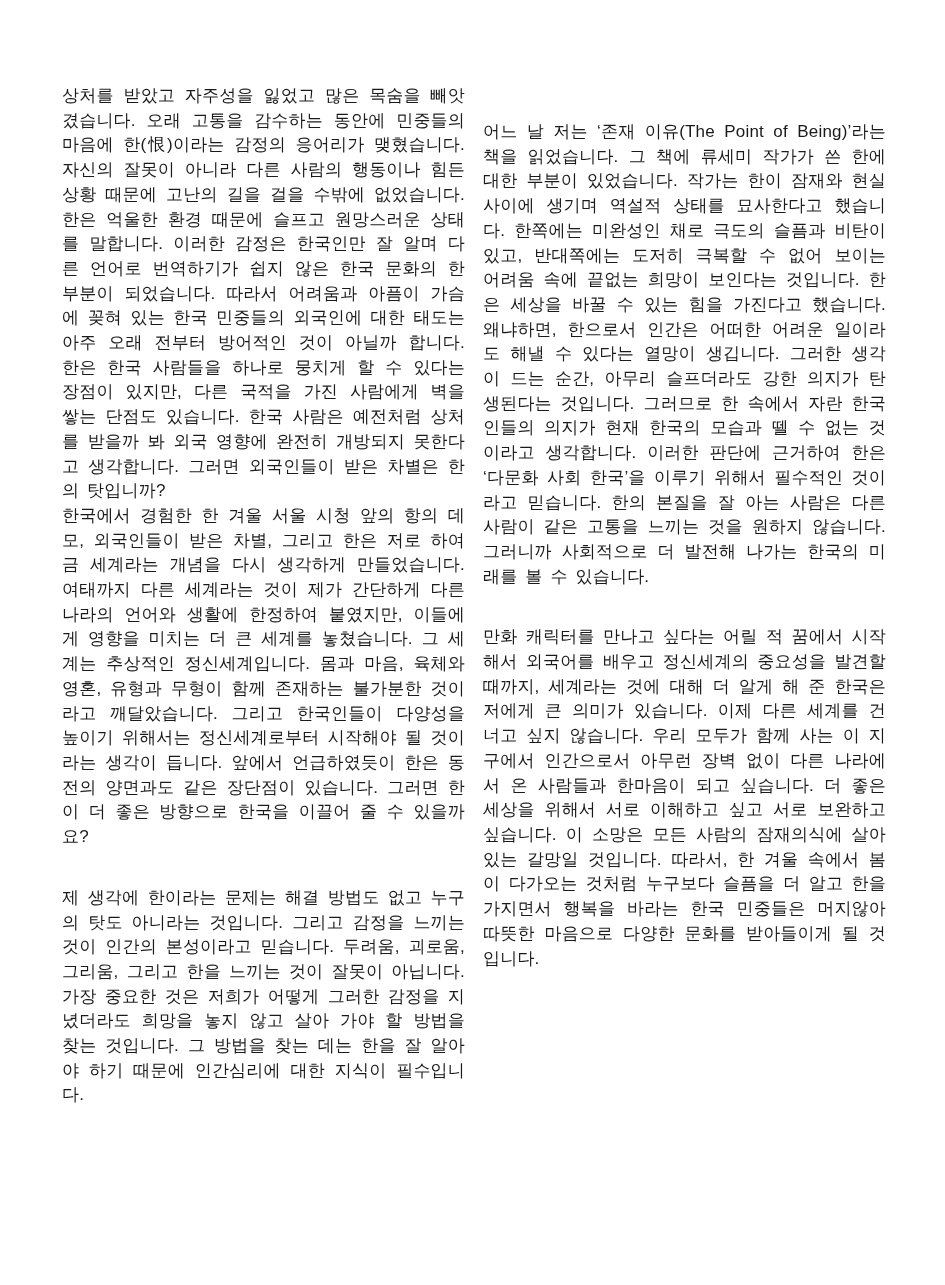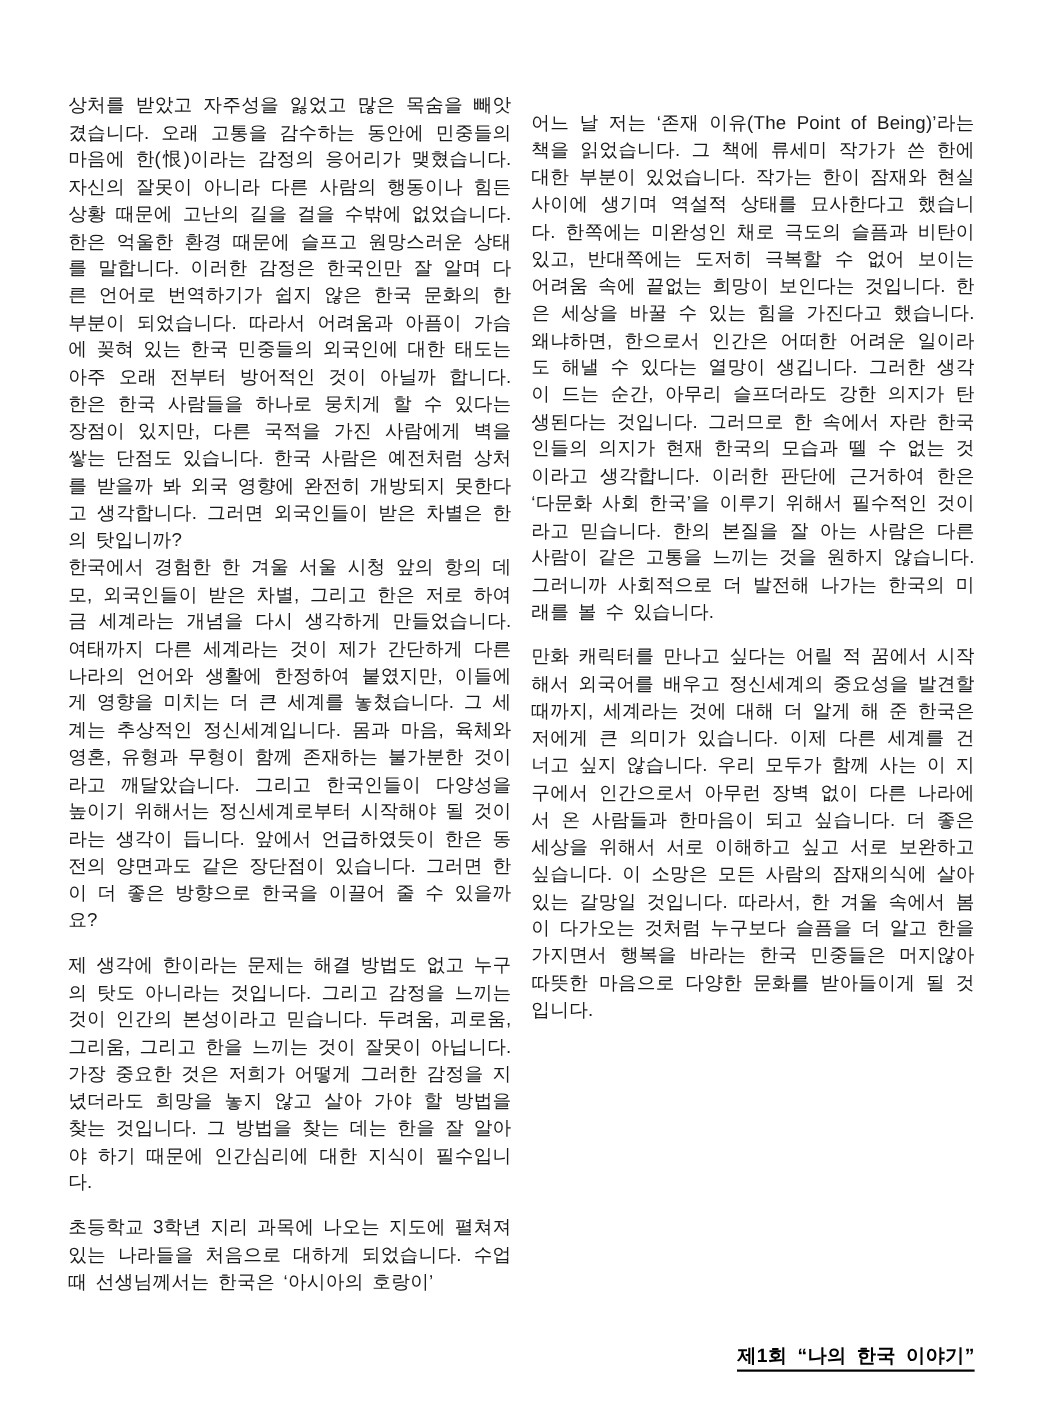--- a/index.html
+++ b/index.html
@@ -43,21 +43,21 @@
     margin: 0;
     font-size: 17px;
     line-height: 24.7px;
     letter-spacing: 0.2px;
     word-spacing: 3px;
     text-align: justify;
     word-break: break-all;
     color: var(--text-color);
   }
   p.para.gap {
-    margin-top: 16px;
+    margin-top: 36px;
   }
   .footer {
     position: absolute;
     top: 1220px;
     right: 59px;
   }
   .footer-text {
     font-size: 17.5px;
     font-weight: 700;
     letter-spacing: 0.3px;
@@ -70,23 +70,19 @@
 </style>
 </head>
 <body>
 
 <div class="page">
   <div class="columns">
     <div class="col">
         <p class="para">상처를 받았고 자주성을 잃었고 많은 목숨을 빼앗겼습니다. 오래 고통을 감수하는 동안에 민중들의 마음에 한(恨)이라는 감정의 응어리가 맺혔습니다. 자신의 잘못이 아니라 다른 사람의 행동이나 힘든 상황 때문에 고난의 길을 걸을 수밖에 없었습니다. 한은 억울한 환경 때문에 슬프고 원망스러운 상태를 말합니다. 이러한 감정은 한국인만 잘 알며 다른 언어로 번역하기가 쉽지 않은 한국 문화의 한 부분이 되었습니다. 따라서 어려움과 아픔이 가슴에 꽂혀 있는 한국 민중들의 외국인에 대한 태도는 아주 오래 전부터 방어적인 것이 아닐까 합니다. 한은 한국 사람들을 하나로 뭉치게 할 수 있다는 장점이 있지만, 다른 국적을 가진 사람에게 벽을 쌓는 단점도 있습니다. 한국 사람은 예전처럼 상처를 받을까 봐 외국 영향에 완전히 개방되지 못한다고 생각합니다. 그러면 외국인들이 받은 차별은 한의 탓입니까?</p>
         <p class="para">한국에서 경험한 한 겨울 서울 시청 앞의 항의 데모, 외국인들이 받은 차별, 그리고 한은 저로 하여금 세계라는 개념을 다시 생각하게 만들었습니다. 여태까지 다른 세계라는 것이 제가 간단하게 다른 나라의 언어와 생활에 한정하여 붙였지만, 이들에게 영향을 미치는 더 큰 세계를 놓쳤습니다. 그 세계는 추상적인 정신세계입니다. 몸과 마음, 육체와 영혼, 유형과 무형이 함께 존재하는 불가분한 것이라고 깨달았습니다. 그리고 한국인들이 다양성을 높이기 위해서는 정신세계로부터 시작해야 될 것이라는 생각이 듭니다. 앞에서 언급하였듯이 한은 동전의 양면과도 같은 장단점이 있습니다. 그러면 한이 더 좋은 방향으로 한국을 이끌어 줄 수 있을까요?</p>
         <p class="para gap">제 생각에 한이라는 문제는 해결 방법도 없고 누구의 탓도 아니라는 것입니다. 그리고 감정을 느끼는 것이 인간의 본성이라고 믿습니다. 두려움, 괴로움, 그리움, 그리고 한을 느끼는 것이 잘못이 아닙니다. 가장 중요한 것은 저희가 어떻게 그러한 감정을 지녔더라도 희망을 놓지 않고 살아 가야 할 방법을 찾는 것입니다. 그 방법을 찾는 데는 한을 잘 알아야 하기 때문에 인간심리에 대한 지식이 필수입니다.</p>
-        <p class="para gap">초등학교 3학년 지리 과목에 나오는 지도에 펼쳐져 있는 나라들을 처음으로 대하게 되었습니다. 수업 때 선생님께서는 한국은 ‘아시아의 호랑이’</p>
       </div>
     <div class="col">
         <p class="para gap">어느 날 저는 ‘존재 이유(The Point of Being)’라는 책을 읽었습니다. 그 책에 류세미 작가가 쓴 한에 대한 부분이 있었습니다. 작가는 한이 잠재와 현실 사이에 생기며 역설적 상태를 묘사한다고 했습니다. 한쪽에는 미완성인 채로 극도의 슬픔과 비탄이 있고, 반대쪽에는 도저히 극복할 수 없어 보이는 어려움 속에 끝없는 희망이 보인다는 것입니다. 한은 세상을 바꿀 수 있는 힘을 가진다고 했습니다. 왜냐하면, 한으로서 인간은 어떠한 어려운 일이라도 해낼 수 있다는 열망이 생깁니다. 그러한 생각이 드는 순간, 아무리 슬프더라도 강한 의지가 탄생된다는 것입니다. 그러므로 한 속에서 자란 한국인들의 의지가 현재 한국의 모습과 뗄 수 없는 것이라고 생각합니다. 이러한 판단에 근거하여 한은 ‘다문화 사회 한국’을 이루기 위해서 필수적인 것이라고 믿습니다. 한의 본질을 잘 아는 사람은 다른 사람이 같은 고통을 느끼는 것을 원하지 않습니다. 그러니까 사회적으로 더 발전해 나가는 한국의 미래를 볼 수 있습니다.</p>
         <p class="para gap">만화 캐릭터를 만나고 싶다는 어릴 적 꿈에서 시작해서 외국어를 배우고 정신세계의 중요성을 발견할 때까지, 세계라는 것에 대해 더 알게 해 준 한국은 저에게 큰 의미가 있습니다. 이제 다른 세계를 건너고 싶지 않습니다. 우리 모두가 함께 사는 이 지구에서 인간으로서 아무런 장벽 없이 다른 나라에서 온 사람들과 한마음이 되고 싶습니다. 더 좋은 세상을 위해서 서로 이해하고 싶고 서로 보완하고 싶습니다. 이 소망은 모든 사람의 잠재의식에 살아 있는 갈망일 것입니다. 따라서, 한 겨울 속에서 봄이 다가오는 것처럼 누구보다 슬픔을 더 알고 한을 가지면서 행복을 바라는 한국 민중들은 머지않아 따뜻한 마음으로 다양한 문화를 받아들이게 될 것입니다.</p>
       </div>
   </div>
-  <div class="footer">
-    <span class="footer-text">제1회 “나의 한국 이야기”</span>
-  </div>
 </div>
 
 </body></html>

